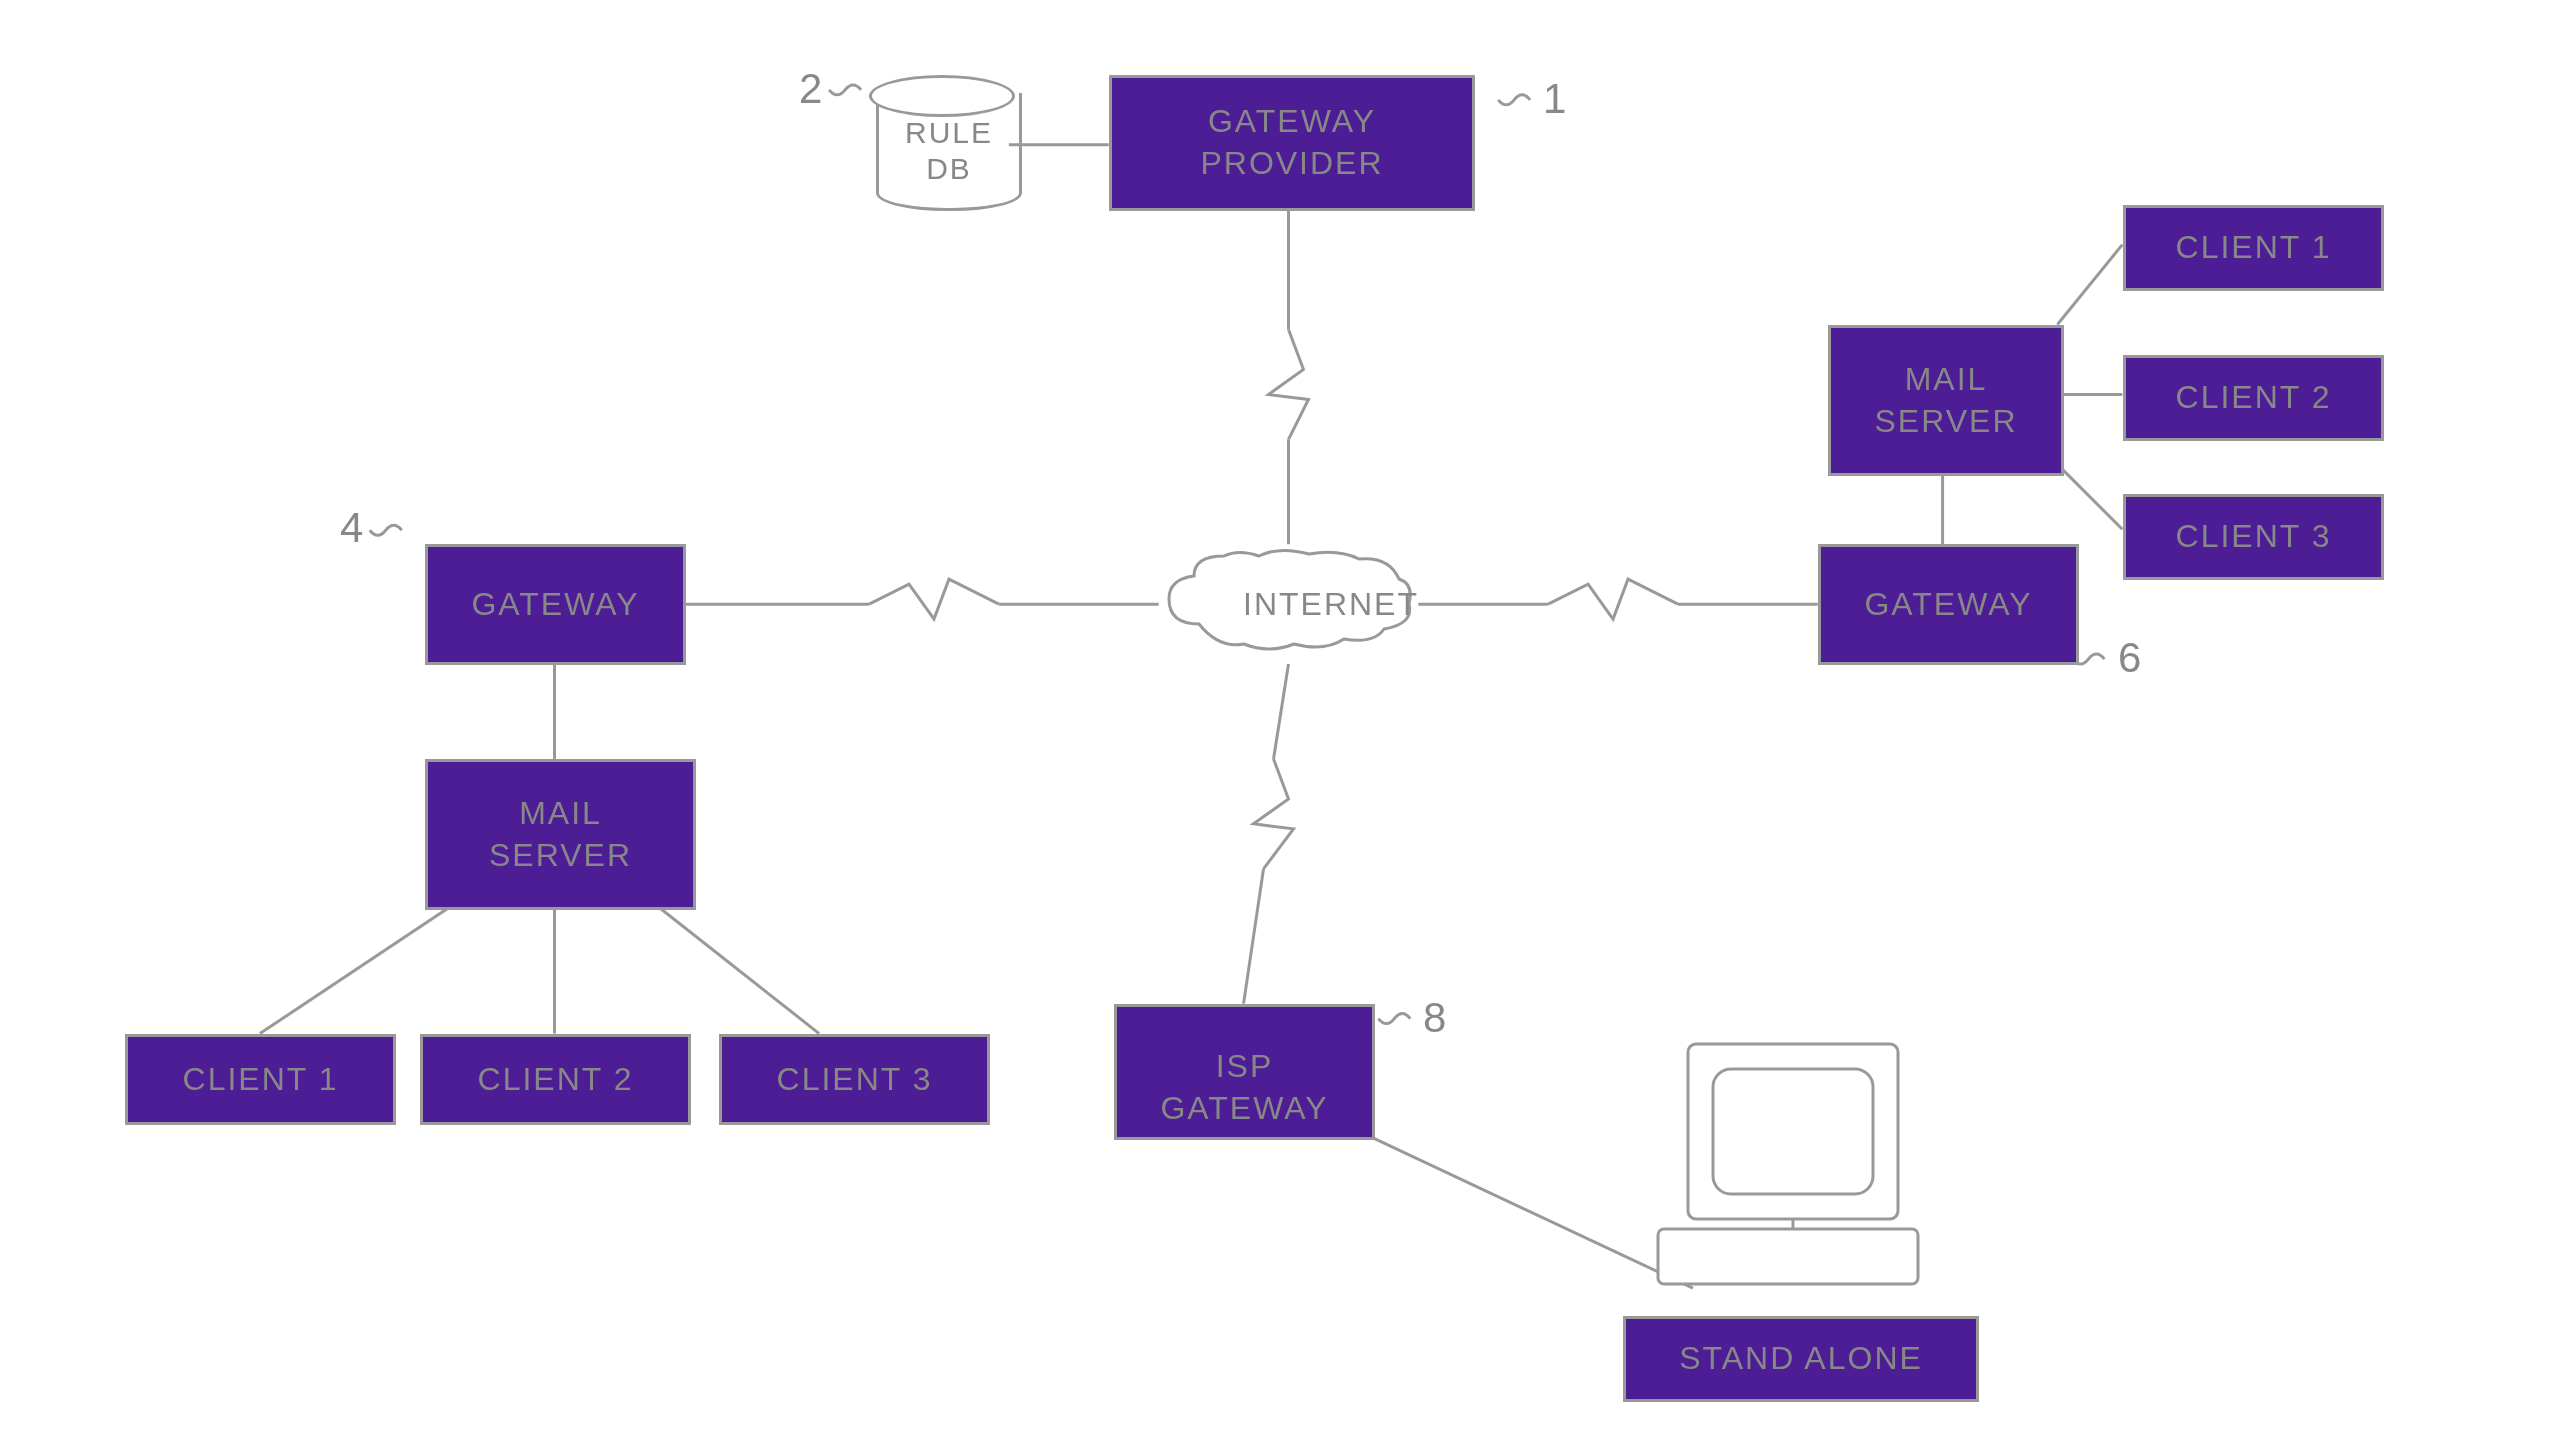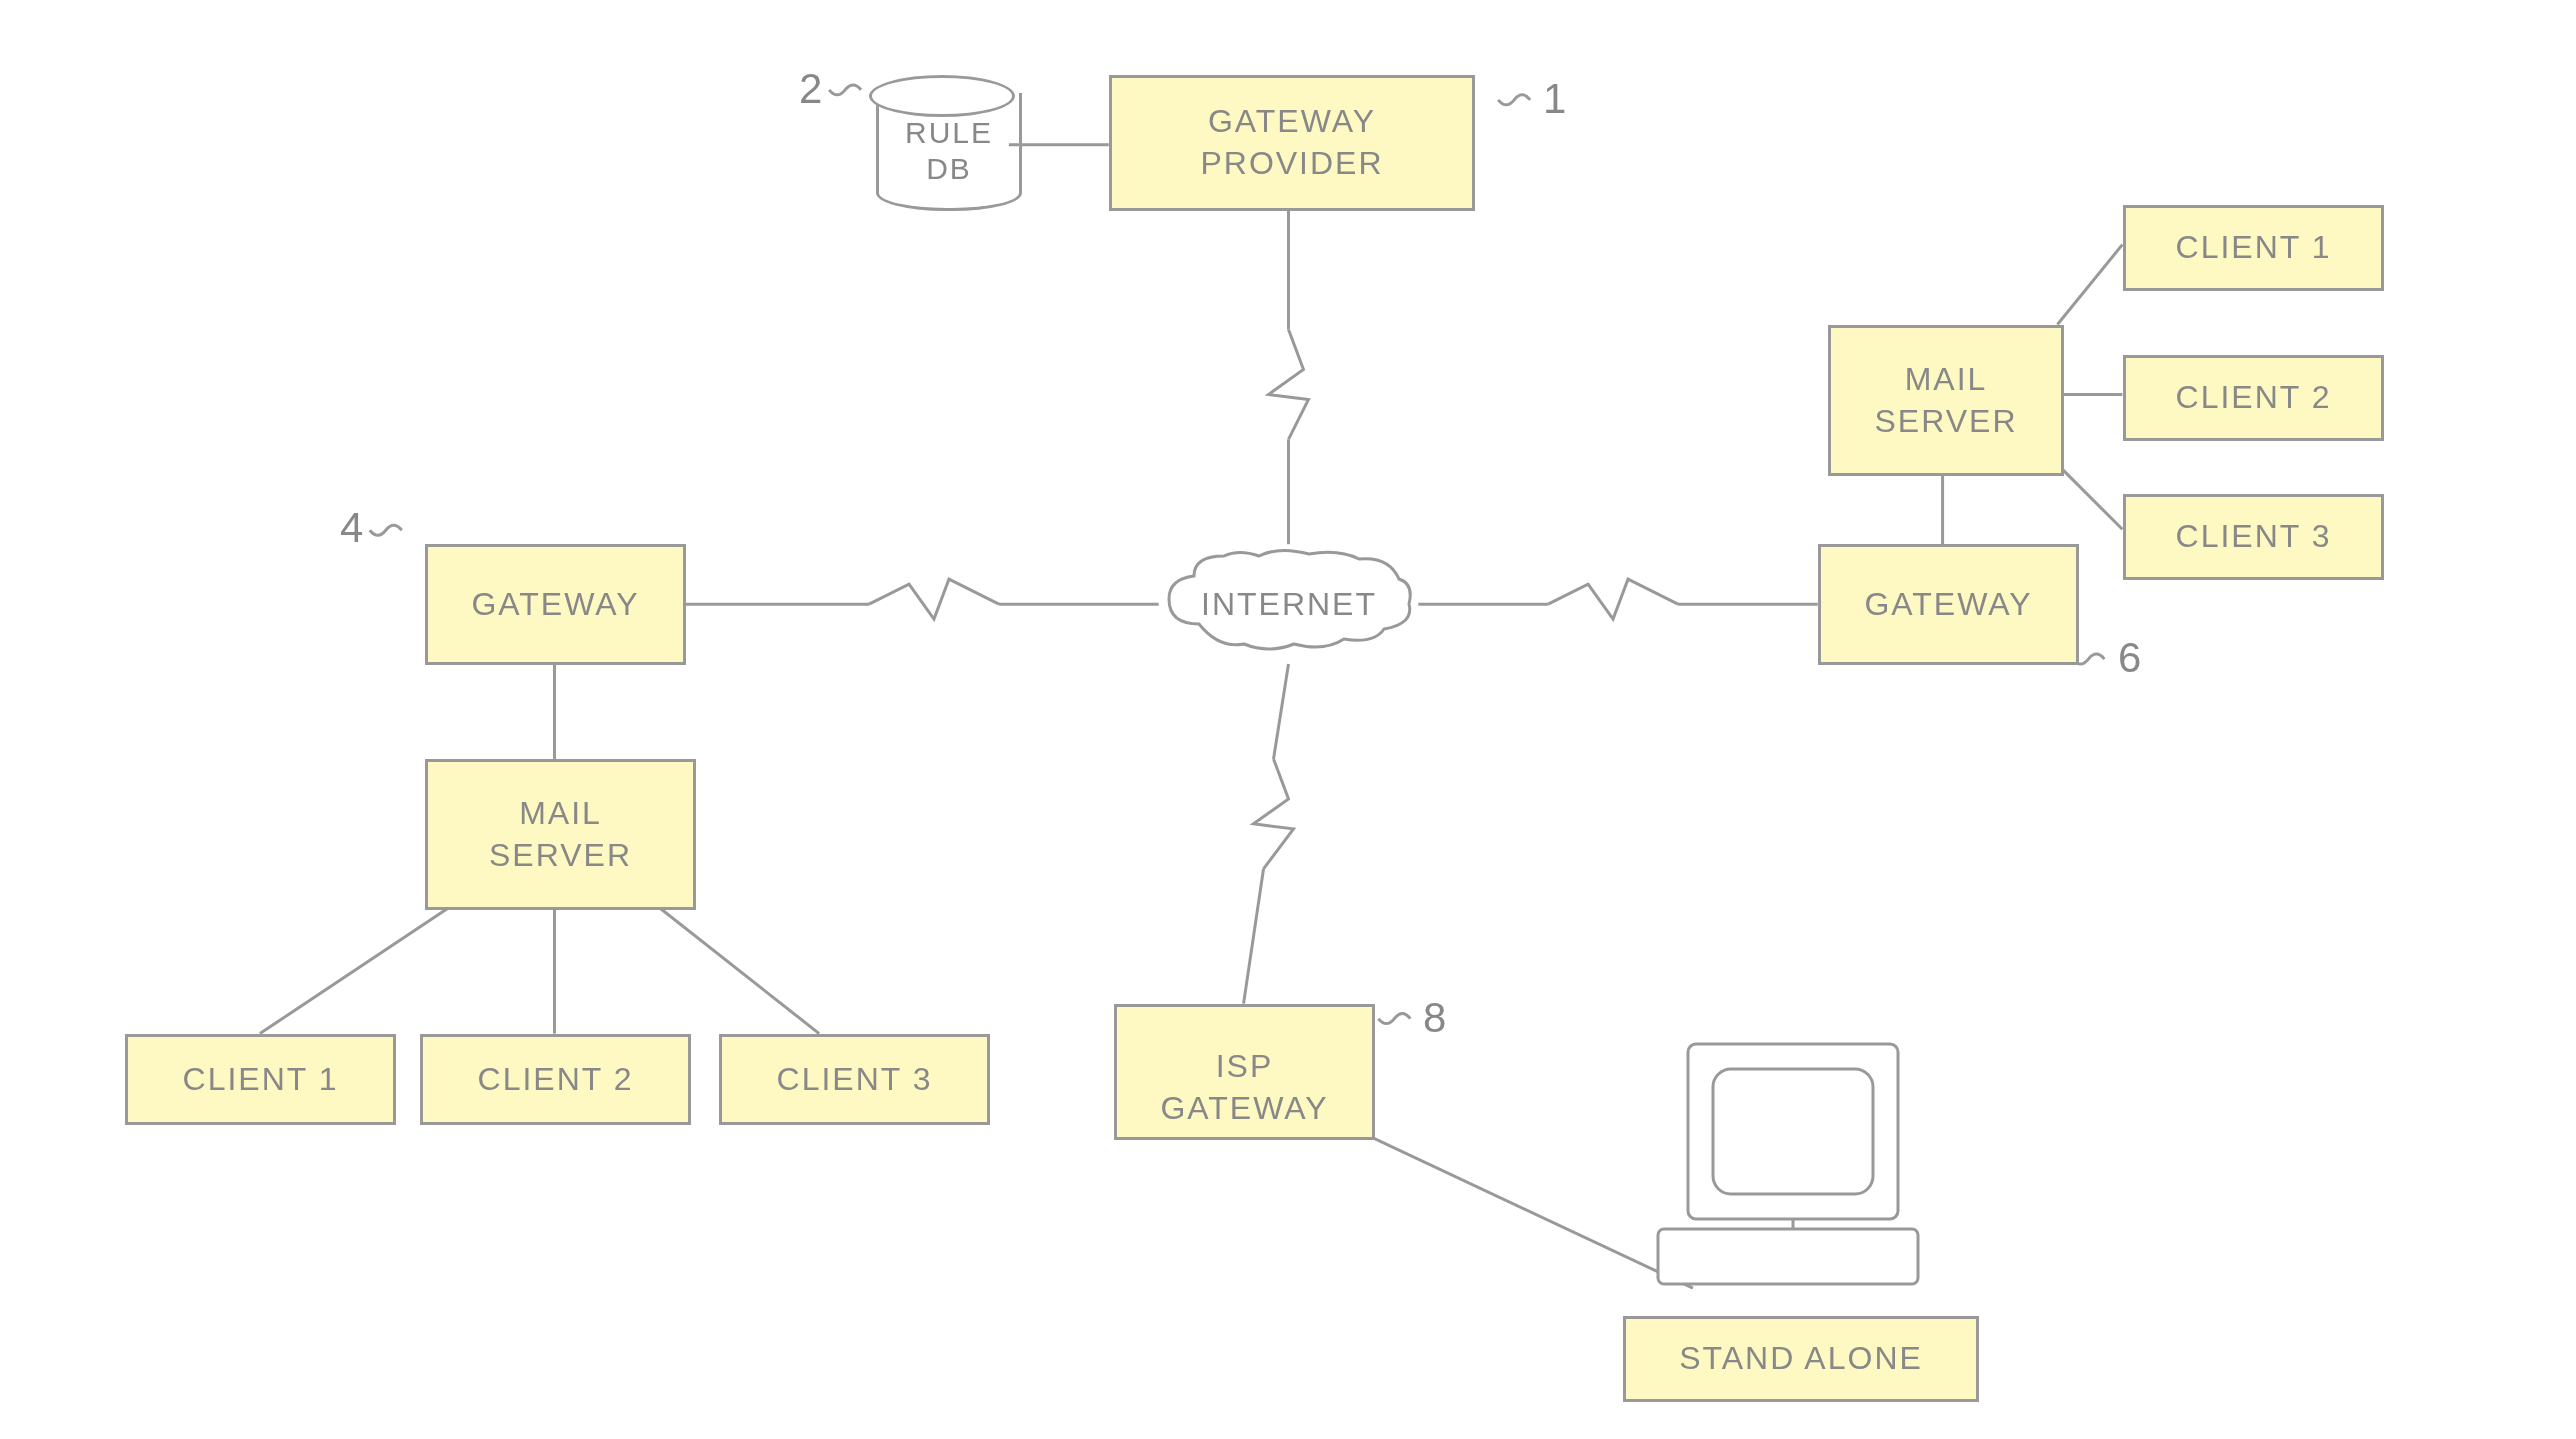--- a/index.html
+++ b/index.html
@@ -7,21 +7,21 @@
       padding: 0;
       width: 2576px;
       height: 1439px;
       position: relative;
       background: white;
       font-family: Arial, sans-serif;
     }
     .box {
       position: absolute;
       border: 3px solid #999;
-      background: #fef9c3;
+      background: #4c1d95;
       display: flex;
       align-items: center;
       justify-content: center;
       text-align: center;
       font-size: 32px;
       color: #888;
       letter-spacing: 2px;
       line-height: 1.3;
     }
     .db {
@@ -56,21 +56,21 @@
       letter-spacing: 2px;
       line-height: 1.2;
       margin-left: 7px;
     }
     .cloud {
       position: absolute;
       width: 260px;
       height: 120px;
       display: flex;
       align-items: center;
-      justify-content: center;
+      justify-content: flex-end;
       font-size: 32px;
       color: #888;
       letter-spacing: 2px;
     }
     .cloud svg {
       position: absolute;
       top: 0;
       left: 0;
     }
     .cloud-text {

